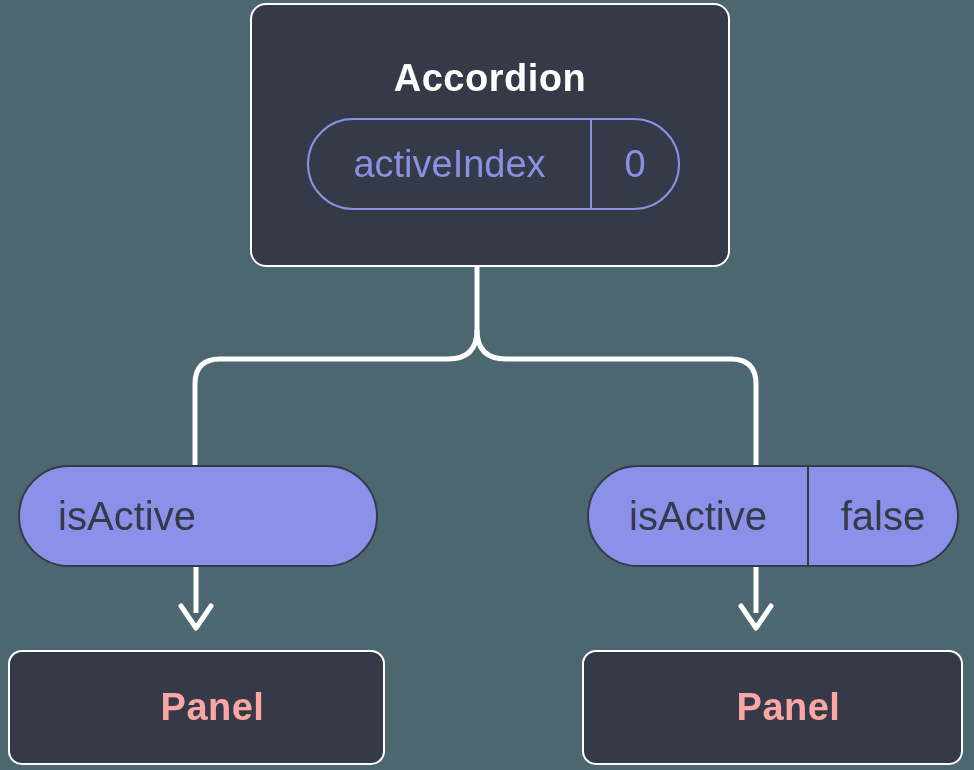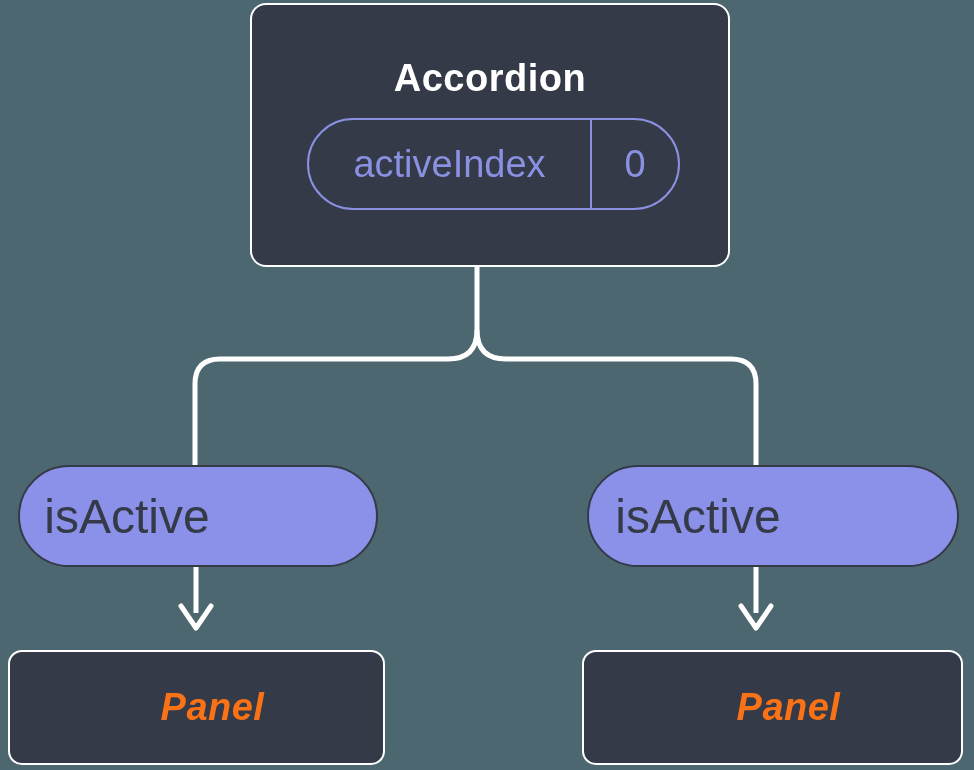--- a/index.html
+++ b/index.html
@@ -84,21 +84,21 @@
   .prop-pill {
     position: absolute;
     top: 465px;
     height: 102px;
     background: var(--pill-fill);
     border: 2px solid var(--pill-text);
     border-radius: 51px;
     display: flex;
     align-items: stretch;
     color: var(--pill-text);
-    font-size: 48px;
+    font-size: 40px;
     font-weight: 500;
   }
   .prop-pill .seg {
     display: flex;
     align-items: center;
     justify-content: center;
   }
   .prop-pill .seg-value { flex: 1; border-left: 2px solid var(--pill-text); }
   .prop-pill-left  { left: 18px;  width: 360px; }
   .prop-pill-left .seg-name { width: 214px; }
@@ -110,23 +110,22 @@
     height: 115px;
     border-width: 2.5px;
     border-radius: 14px;
     display: flex;
     align-items: center;
     justify-content: center;
   }
   .panel-node .panel-title {
     font-size: 38px;
     font-weight: 600;
-    color: #f97316;
+    color: #fca5a5;
     letter-spacing: 0.5px;
-    font-style: italic;
   }
   .panel-node-left  { left: 8px;   width: 377px; }
   .panel-node-right { left: 582px; width: 381px; }
 </style>
 </head>
 <body>
 
 <div class="canvas">
 
   <svg class="wires" viewBox="0 0 974 770" xmlns="http://www.w3.org/2000/svg">
@@ -150,20 +149,21 @@
       <div class="seg seg-value">0</div>
     </div>
   </div>
 
   <div class="prop-pill prop-pill-left">
     <div class="seg seg-name">isActive</div>
   </div>
 
   <div class="prop-pill prop-pill-right">
     <div class="seg seg-name">isActive</div>
+    <div class="seg seg-value">false</div>
   </div>
 
   <div class="node panel-node panel-node-left">
     <div class="panel-title">Panel</div>
   </div>
   <div class="node panel-node panel-node-right">
     <div class="panel-title">Panel</div>
   </div>
 
 </div>

